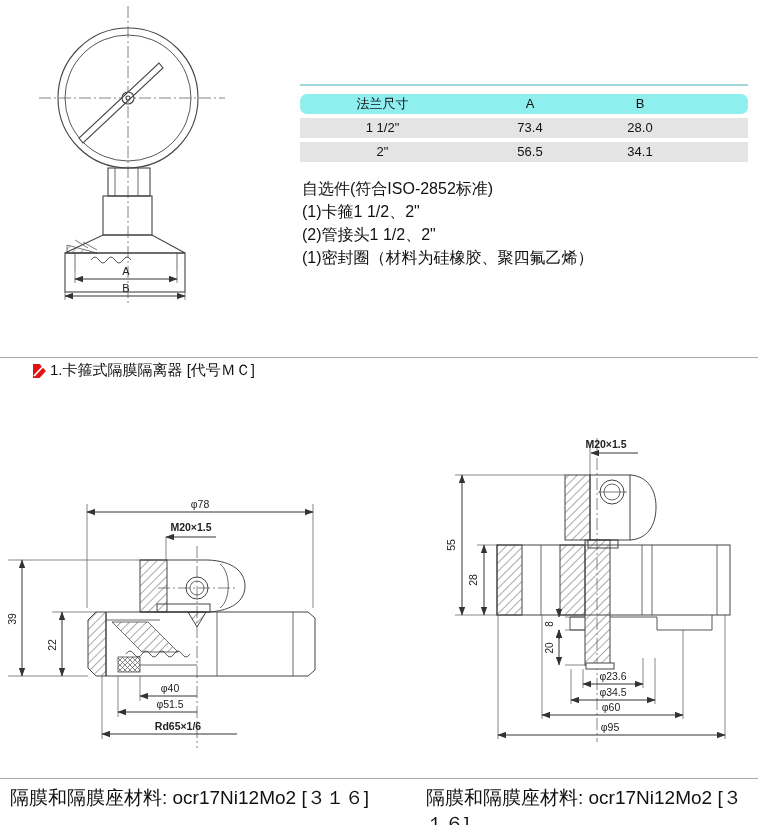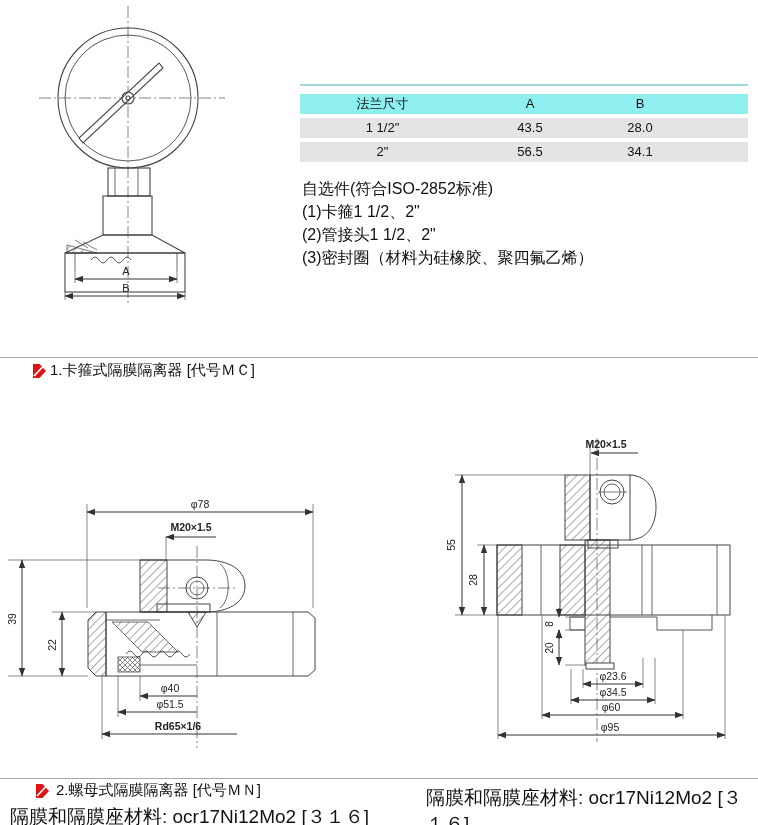--- a/index.html
+++ b/index.html
@@ -6,21 +6,21 @@
   .page{position:relative;width:758px;height:825px;background:#fff;overflow:hidden;
         font-family:"Liberation Sans","DejaVu Sans",sans-serif;color:#111;}
   .rule{position:absolute;left:0;width:758px;height:1px;background:#a8a8a8;}
   svg text{font-family:"Liberation Sans","DejaVu Sans",sans-serif;fill:#222;}
   .dwg{position:absolute;}
   
   .table-block{position:absolute;left:300px;top:84px;width:448px;}
   .topline{height:2px;background:#9fd8d8;margin-bottom:8px;}
   .trow{display:grid;grid-template-columns:165px 130px 90px 1fr;height:20px;line-height:20px;
         font-size:13px;text-align:center;margin-bottom:4px;}
-  .thead{background:#8feeee;}
+  .thead{background:#8feeee;border-radius:7px;}
   .tdata{background:#e4e4e4;}
   
   .options{position:absolute;left:302px;top:177px;font-size:16px;line-height:23px;}
   
   .sec-title{position:absolute;display:flex;align-items:center;gap:4px;font-size:15px;}
   .bsec{position:absolute;font-size:15px;}
   .bsec .trow2{display:flex;align-items:center;gap:7px;}
   .bsec .mat{margin-top:4px;font-size:19px;}
   .aricon{display:inline-block;line-height:0;}
 </style>
@@ -72,37 +72,37 @@
   <div class="table-block">
     <div class="topline"></div>
     <div class="trow thead">
       <span>法兰尺寸</span>
       <span>A</span>
       <span>B</span>
       <span></span>
     </div>
     <div class="trow tdata">
       <span>1  1/2"</span>
-      <span>43.5</span>
+      <span>73.4</span>
       <span>28.0</span>
       <span></span>
     </div>
     <div class="trow tdata">
       <span>2"</span>
       <span>56.5</span>
       <span>34.1</span>
       <span></span>
     </div>
   </div>
 
   <div class="options">
     <div>自选件(符合ISO-2852标准)</div>
     <div>(1)卡箍1 1/2、2"</div>
     <div>(2)管接头1 1/2、2"</div>
-    <div>(3)密封圈（材料为硅橡胶、聚四氟乙烯）</div>
+    <div>(1)密封圈（材料为硅橡胶、聚四氟乙烯）</div>
   </div>
 
   <div class="rule" style="top:357px;"></div>
   <div class="sec-title" style="left:33px;top:361px;">
     <span class="aricon">
       <svg width="13" height="14" viewBox="0 0 13 14">
           <polygon points="0,0 6.5,0 13,7 6.5,14 0,14" fill="#e01212"></polygon>
       <line x1="1" y1="12" x2="10.5" y2="2" stroke="#fff" stroke-width="1.8"></line>
         </svg>
     </span>
@@ -220,29 +220,20 @@
     <text font-size="10" text-anchor="middle" transform="rotate(-90 133 220)" x="133" y="220">20</text>
     <text x="193" y="252" font-size="10.5" text-anchor="middle">φ23.6</text>
     <text x="193" y="268" font-size="10.5" text-anchor="middle">φ34.5</text>
     <text x="191" y="283" font-size="10.5" text-anchor="middle">φ60</text>
     <text x="190" y="303" font-size="10.5" text-anchor="middle">φ95</text>
   </svg>
 
   <div class="rule" style="top:778px;"></div>
 
   <div class="bsec" style="left:10px;top:781px;">
-    <div class="trow2" style="margin-left:26px;">
-      <span class="aricon">
-        <svg width="13" height="14" viewBox="0 0 13 14">
-            <polygon points="0,0 6.5,0 13,7 6.5,14 0,14" fill="#e01212"></polygon>
-        <line x1="1" y1="12" x2="10.5" y2="2" stroke="#fff" stroke-width="1.8"></line>
-          </svg>
-      </span>
-      <span>2.螺母式隔膜隔离器 [代号ＭＮ]</span>
-    </div>
     <div class="mat">隔膜和隔膜座材料: ocr17Ni12Mo2 [３１６]</div>
   </div>
 
   <div class="bsec" style="left:426px;top:781px;">
     <div class="mat">隔膜和隔膜座材料: ocr17Ni12Mo2 [３１６]</div>
   </div>
 
 </div>
 
 </body></html>

